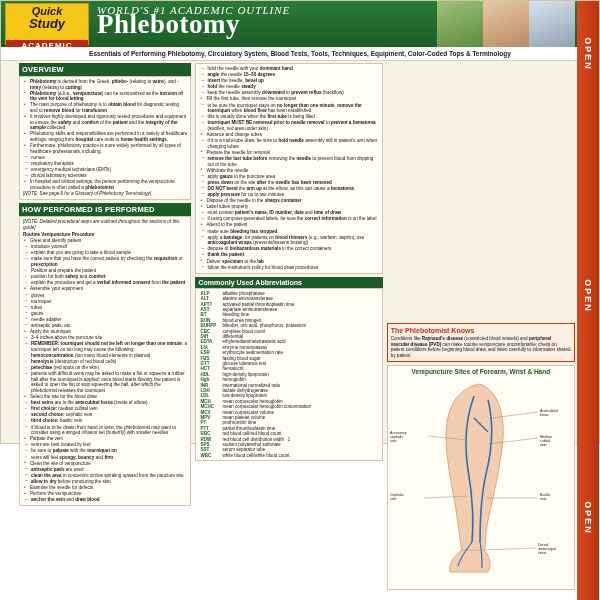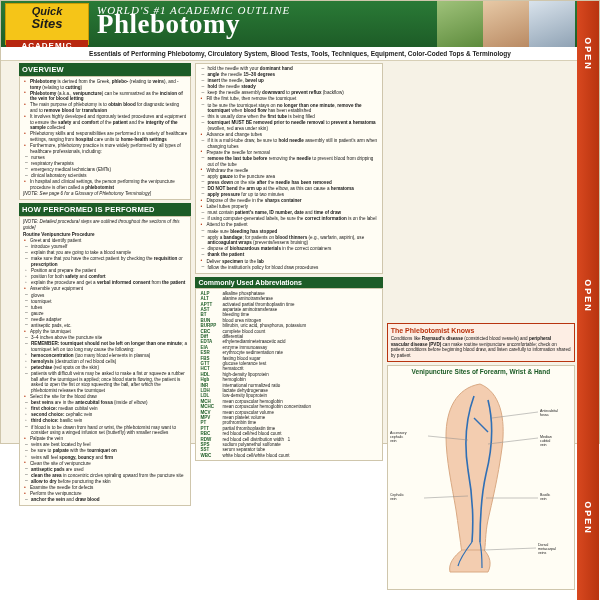--- a/index.html
+++ b/index.html
@@ -162,21 +162,21 @@
   }
 </style>
 </head>
 <body>
 
 <div class="page">
 
   <div class="header">
     <div class="logo-box">
       <div class="logo-q">Quick</div>
-      <div class="logo-s">Sites</div>
+      <div class="logo-s">Study</div>
       <div class="logo-a">ACADEMIC</div>
     </div>
     <div class="hdr-sub">WORLD'S #1 ACADEMIC OUTLINE</div>
     <div class="hdr-title">Phlebotomy</div>
     <div class="hdr-photos">
       <div class="hdr-photo p1"></div>
       <div class="hdr-photo p2"></div>
       <div class="hdr-photo p3"></div>
     </div>
   </div>

